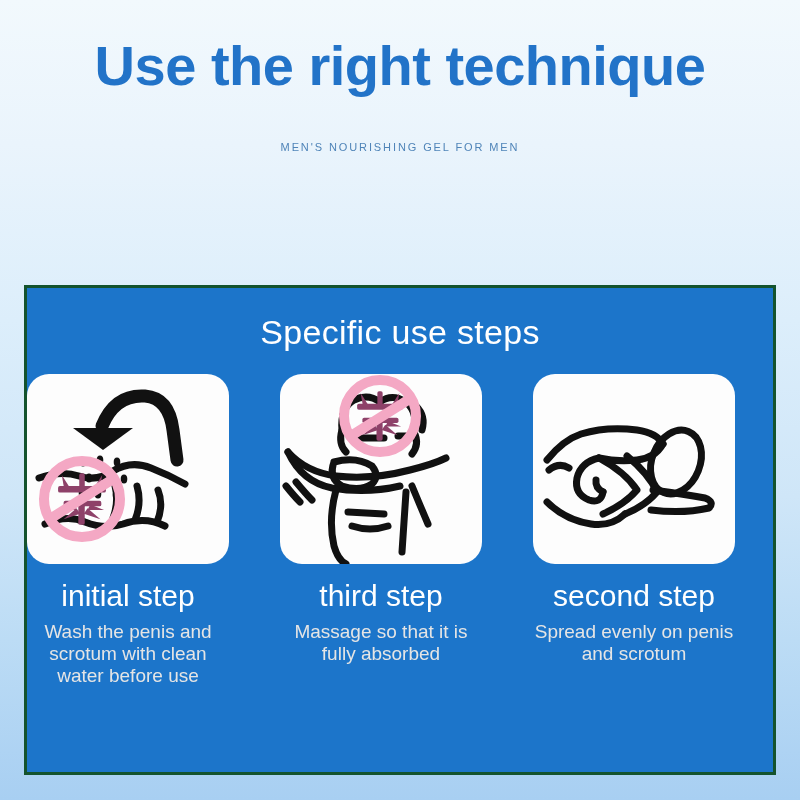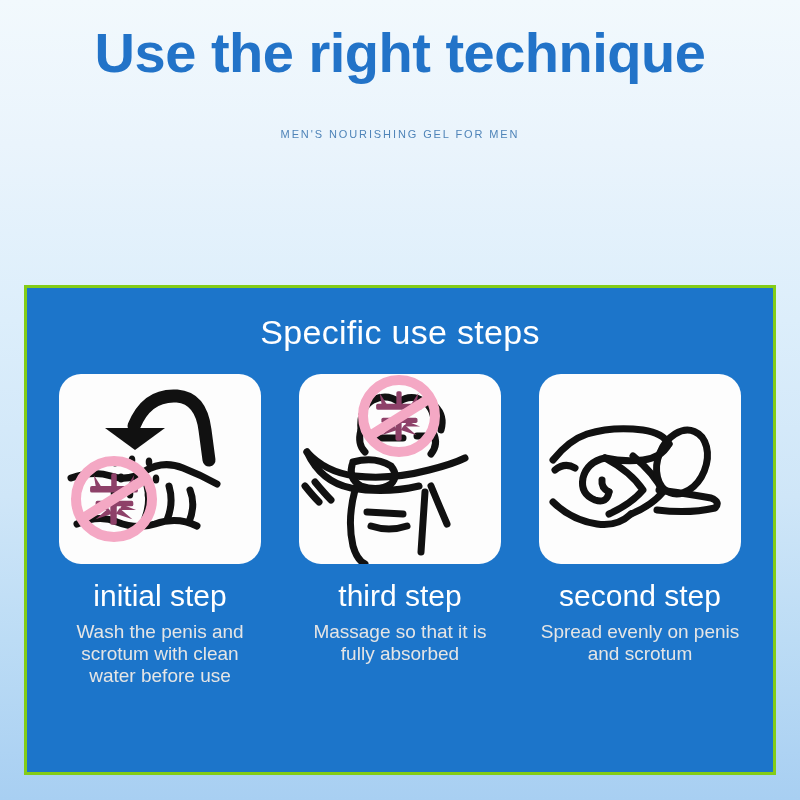--- a/index.html
+++ b/index.html
@@ -6,49 +6,49 @@
   * { margin:0; padding:0; box-sizing:border-box; }
   html,body { width:800px; height:800px; }
   body {
     font-family:"Liberation Sans", sans-serif;
     background:linear-gradient(180deg,#f2f9fd 0%,#eaf4fc 18%,#dceefb 40%,#cfe6f8 62%,#bcdcf5 80%,#a8cff2 100%);
     overflow:hidden;
     position:relative;
   }
 
   
-  .header { padding-top:24px; text-align:center; }
+  .header { padding-top:37px; text-align:center; }
   .headline {
     font-size:56px; font-weight:bold; color:#2273c8;
     letter-spacing:-0.5px; line-height:1.05;
     font-family:"Liberation Sans", sans-serif;
   }
   .subhead {
     margin-top:20px; font-size:31px; font-weight:bold; color:#2273c8;
     letter-spacing:0.2px;
   }
   .tagline {
     margin-top:45px; font-size:11px; font-weight:normal; color:#4f84b8;
     letter-spacing:1.9px;
   }
 
   
   .panel {
     position:absolute; left:24px; top:285px; width:752px; height:490px;
     background:#1c75ca;
-    border:3px solid #84cc16;
+    border:3px solid #14532d;
   }
   .panel-title {
     text-align:center; color:#ffffff; font-size:34px; font-weight:400;
     padding-top:25px; letter-spacing:0.3px;
   }
 
   
   .steps {
-    display:flex; justify-content:center; gap:38px;
+    display:flex; justify-content:flex-start; gap:51px;
     margin-top:22px;
   }
   .step { width:202px; }
 
   .card {
     width:202px; height:190px; background:#fdfdfd;
     border-radius:22px; position:relative; overflow:hidden;
   }
   .card svg { display:block; width:100%; height:100%; }
 

